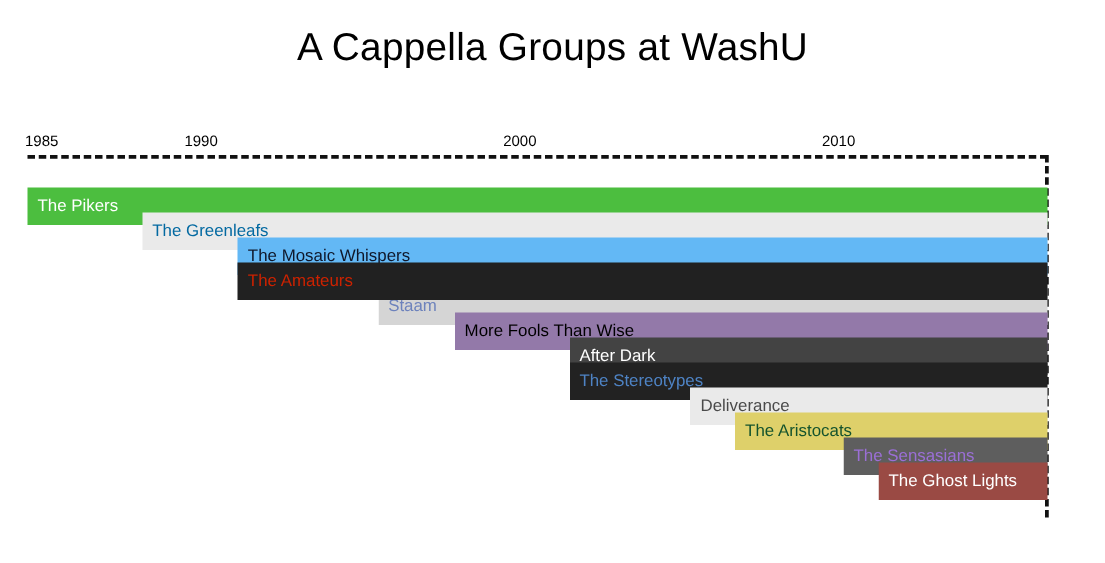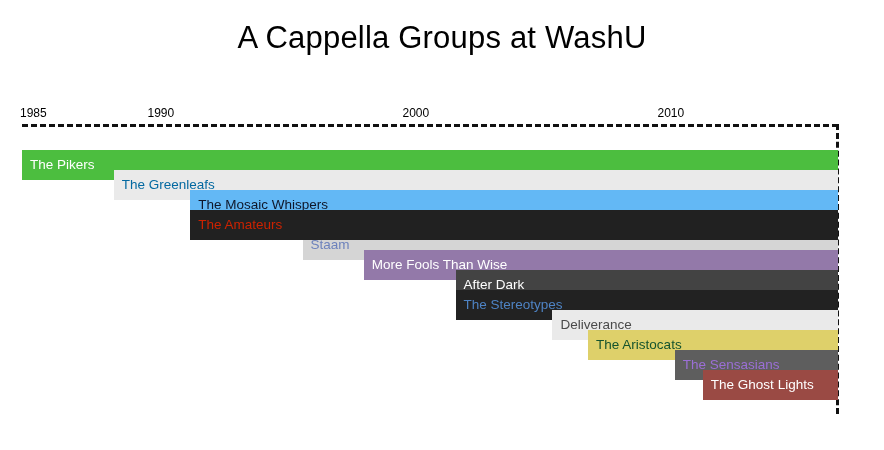--- a/index.html
+++ b/index.html
@@ -80,21 +80,21 @@
           <span class="bar-label" style="color: rgb(109, 130, 188);">Staam</span>
         </div>
       </div>
       <div class="bar-row" style="top: 60px;">
         <div class="bar" style="left: 190.3px; width: 647.7px; background: rgb(33, 33, 33);">
           <span class="bar-label" style="color: rgb(204, 34, 0);">The Amateurs</span>
         </div>
       </div>
       <div class="bar-row" style="top: 100px;">
         <div class="bar" style="left: 363.7px; width: 474.3px; background: rgb(147, 121, 169);">
-          <span class="bar-label" style="color: #ffffff;">More Fools Than Wise</span>
+          <span class="bar-label" style="color: #000000;">More Fools Than Wise</span>
         </div>
       </div>
       <div class="bar-row" style="top: 120px;">
         <div class="bar" style="left: 455.5px; width: 382.5px; background: rgb(67, 67, 67);">
           <span class="bar-label" style="color: rgb(255, 255, 255);">After Dark</span>
         </div>
       </div>
       <div class="bar-row" style="top: 140px;">
         <div class="bar" style="left: 455.5px; width: 382.5px; background: rgb(34, 34, 34);">
           <span class="bar-label" style="color: rgb(78, 131, 196);">The Stereotypes</span>

